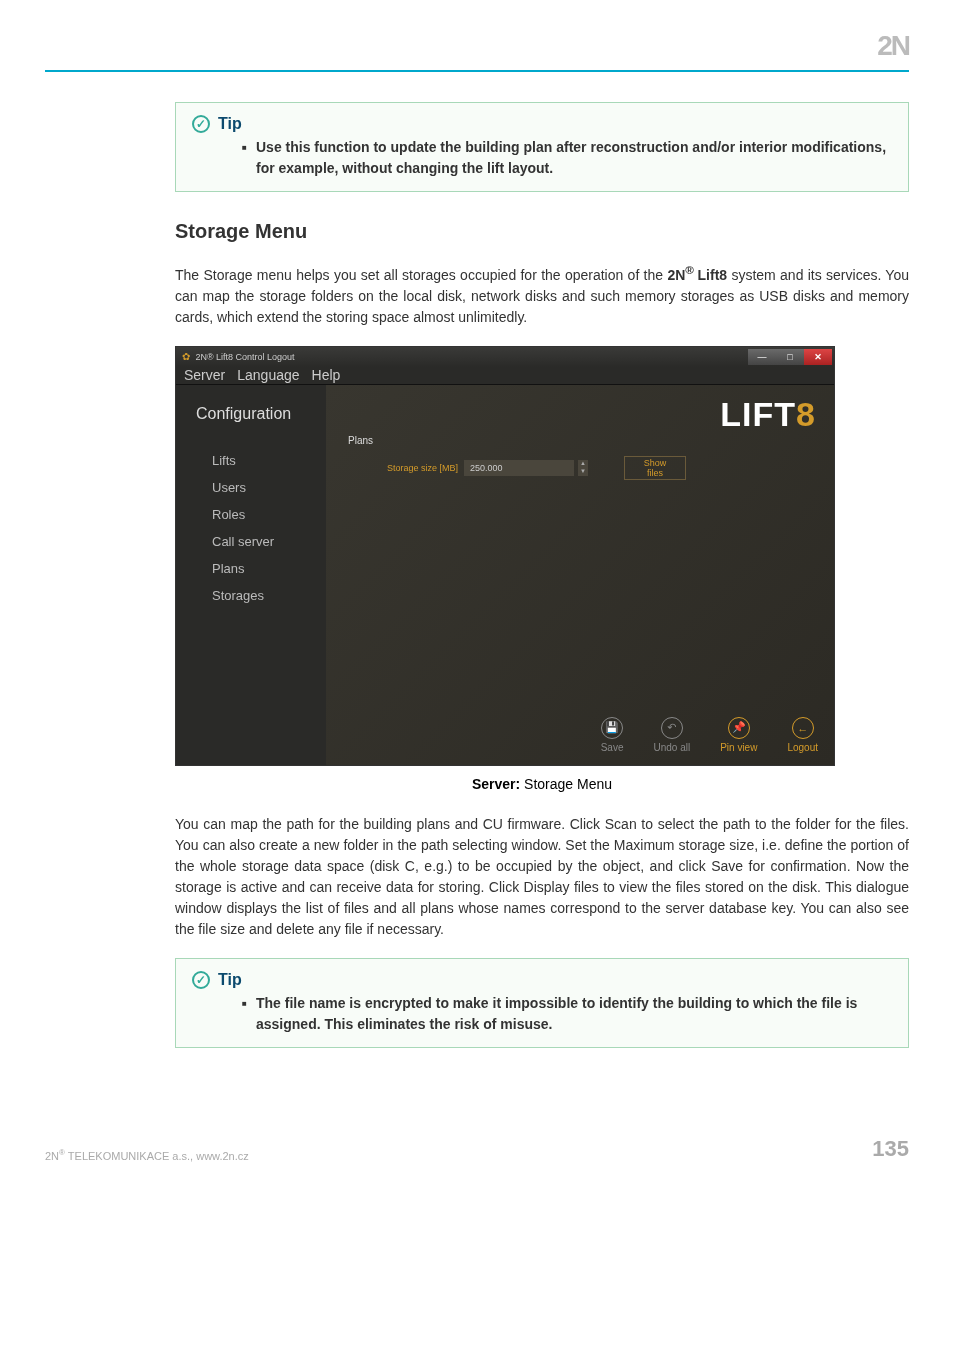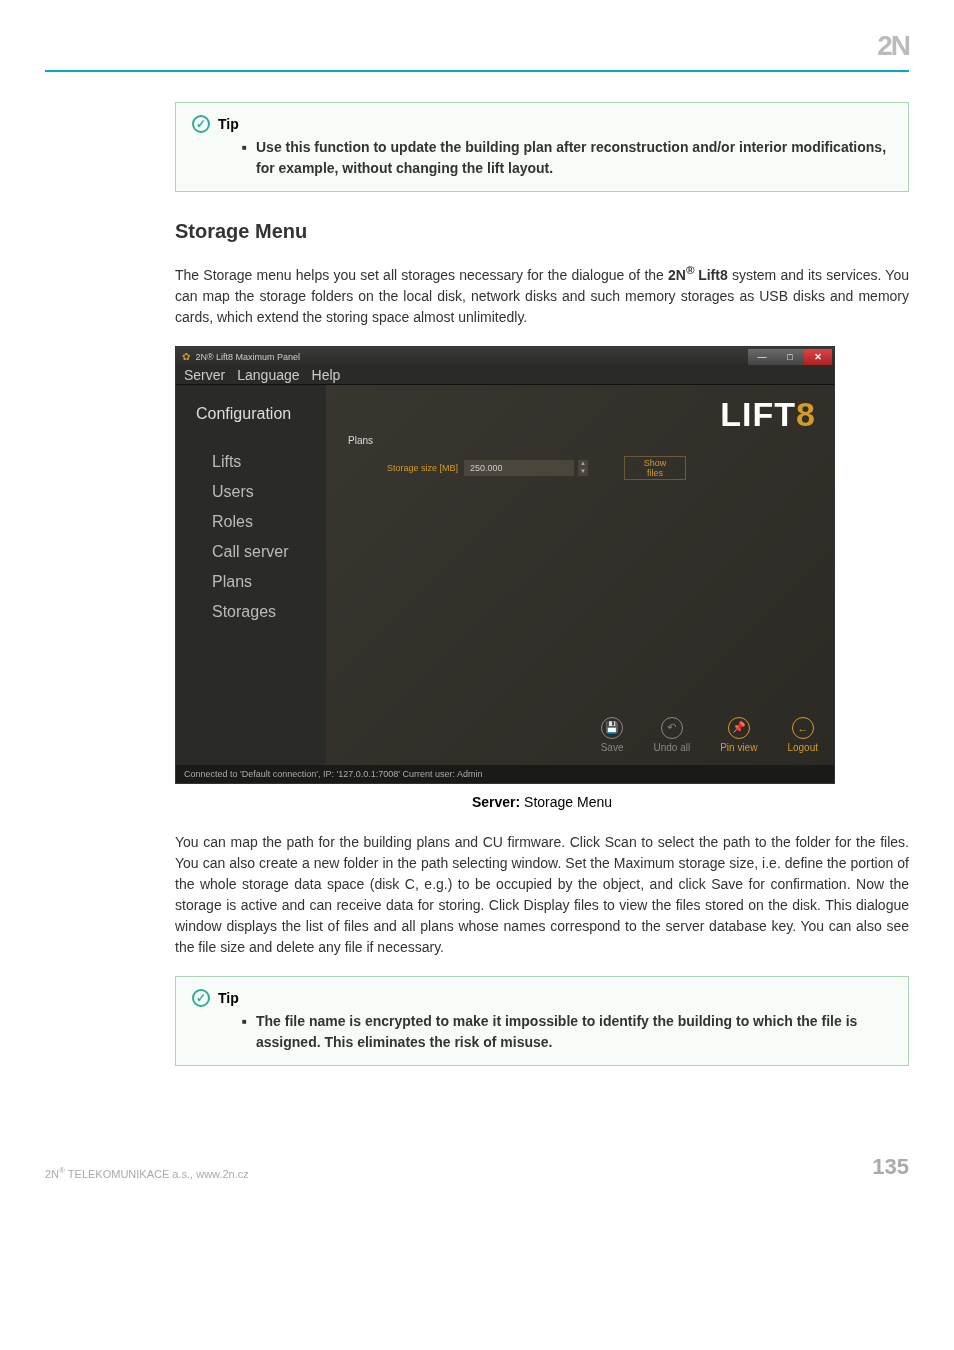--- a/index.html
+++ b/index.html
@@ -4,21 +4,21 @@
   <style>
     * { margin: 0; padding: 0; box-sizing: border-box; }
     body { font-family: Verdana, Arial, sans-serif; background: #fff; width: 954px; }
     .page { padding: 30px 45px 20px 45px; }
     .header-bar { border-bottom: 2px solid #00a8cc; padding-bottom: 8px; display: flex; justify-content: flex-end; }
     .logo-top { font-family: Arial, sans-serif; font-weight: bold; font-size: 28px; color: #bbb; letter-spacing: -2px; }
     .content { padding: 0 0 0 130px; margin-top: 30px; }
     .tip-box { border: 1px solid #a8d8b8; background: #f8fcf8; padding: 12px 16px; margin-bottom: 28px; }
     .tip-header { display: flex; align-items: center; gap: 8px; margin-bottom: 4px; }
     .tip-icon { width: 18px; height: 18px; border: 2px solid #3a9; border-radius: 50%; display: flex; align-items: center; justify-content: center; color: #3a9; font-size: 12px; font-weight: bold; }
-    .tip-label { font-weight: bold; font-size: 14px; color: #000000; }
+    .tip-label { font-weight: bold; font-size: 16px; color: #0c4a6e; }
     .tip-body { padding-left: 50px; }
     .tip-body ul { list-style: none; }
     .tip-body li { font-size: 14px; color: #333; line-height: 1.5; position: relative; padding-left: 14px; font-weight: bold; }
     .tip-body li::before { content: "■"; position: absolute; left: 0; font-size: 8px; top: 5px; }
     h2 { font-size: 20px; font-weight: bold; color: #333; margin: 28px 0 18px 0; }
     .body-text { font-size: 14px; color: #333; line-height: 1.5; text-align: justify; margin-bottom: 18px; }
     .bold { font-weight: bold; }
     .screenshot-wrap { margin: 0 0 10px 0; }
     .app-window { width: 660px; border: 1px solid #333; background: #2a2a28; position: relative; }
     .title-bar { height: 20px; background: linear-gradient(#3a3a38, #2a2a28); display: flex; align-items: center; justify-content: space-between; padding: 0 2px; font-size: 9px; color: #ccc; }
@@ -27,21 +27,21 @@
     .win-controls { display: flex; gap: 0; }
     .win-btn { width: 28px; height: 16px; font-size: 9px; display: flex; align-items: center; justify-content: center; color: #fff; }
     .win-min { background: linear-gradient(#6a6a6a, #444); }
     .win-max { background: linear-gradient(#6a6a6a, #444); }
     .win-close { background: linear-gradient(#d44, #a22); color: #fff; font-weight: bold; }
     .menu-bar { height: 18px; display: flex; gap: 12px; padding-left: 8px; align-items: center; font-size: 14px; color: #ccc; border-bottom: 1px solid #111; }
     .app-body { display: flex; height: 380px; }
     .sidebar { width: 150px; background: #2a2a28; padding: 20px 0 0 20px; }
     .sidebar-title { color: #ddd; font-size: 16px; font-weight: 300; margin-bottom: 24px; }
     .sidebar-items { padding-left: 16px; }
-    .sidebar-item { color: #bbb; font-size: 16px; padding: 6px 0; cursor: pointer; }
+    .sidebar-item { color: #bbb; font-size: 13px; padding: 6px 0; cursor: pointer; }
     .main-area { flex: 1; background: linear-gradient(135deg, #38362f, #2c2a24); position: relative; }
     .breadcrumb-top { color: #bbb; font-size: 16px; font-weight: 300; padding: 20px 0 0 10px; }
     .brand-logo { position: absolute; top: 10px; right: 18px; color: #fff; font-size: 34px; font-weight: bold; letter-spacing: 1px; }
     .content-panel { padding: 50px 0 0 22px; }
     .panel-label { color: #ddd; font-size: 10px; margin-bottom: 10px; }
     .form-row { display: flex; align-items: center; gap: 6px; margin-bottom: 6px; }
     .form-label { color: #d49b2a; font-size: 9px; width: 110px; text-align: right; }
     .form-input { background: #4a463c; border: none; color: #ccc; font-size: 9px; padding: 2px 6px; width: 110px; height: 16px; }
     .form-btn { background: transparent; border: 1px solid #6a5a3a; color: #d49b2a; font-size: 9px; padding: 1px 12px; cursor: pointer; width: 62px; }
     .spinner { display: flex; flex-direction: column; margin-left: -2px; }
@@ -76,29 +76,29 @@
       <div class="tip-body">
           <ul>
             <li>Use this function to update the building plan after reconstruction and/or interior modifications, for example, without changing the lift layout.</li>
           </ul>
         </div>
     </div>
 
     <h2>Storage Menu</h2>
 
     <p class="body-text">
-      <span>The Storage menu helps you set all storages necessary for the dialogue of the </span><span class="bold">2N</span><sup class="bold">® </sup><span class="bold">Lift8</span><span> system and its services. You can map the storage folders on the local disk, network disks and such memory storages as USB disks and memory cards, which extend the storing space almost unlimitedly.</span>
+      <span>The Storage menu helps you set all storages occupied for the operation of the </span><span class="bold">2N</span><sup class="bold">® </sup><span class="bold">Lift8</span><span> system and its services. You can map the storage folders on the local disk, network disks and such memory storages as USB disks and memory cards, which extend the storing space almost unlimitedly.</span>
     </p>
 
     <div class="screenshot-wrap">
       <div class="app-window">
         <div class="title-bar">
           <div class="title-left">
             <span class="title-gear">✿</span>
-            <span>2N® Lift8 Maximum Panel</span>
+            <span>2N® Lift8 Control Logout</span>
           </div>
           <div class="win-controls">
             <span class="win-btn win-min">—</span>
             <span class="win-btn win-max">□</span>
             <span class="win-btn win-close">✕</span>
           </div>
         </div>
         <div class="menu-bar">
           <span>Server</span>
           <span>Language</span>
@@ -146,21 +146,20 @@
                 <span class="action-icon orange">📌</span>
                 <span class="action-label orange">Pin view</span>
               </div>
               <div class="action-item">
                 <span class="action-icon orange">←</span>
                 <span class="action-label orange">Logout</span>
               </div>
             </div>
           </div>
         </div>
-        <div class="status-bar">Connected to 'Default connection', IP: '127.0.0.1:7008'  Current user: Admin</div>
       </div>
     </div>
 
     <p class="figure-caption">
       <span class="bold">Server:</span><span> Storage Menu</span>
     </p>
 
     <p class="body-text">You can map the path for the building plans and CU firmware. Click Scan to select the path to the folder for the files. You can also create a new folder in the path selecting window. Set the Maximum storage size, i.e. define the portion of the whole storage data space (disk C, e.g.) to be occupied by the object, and click Save for confirmation. Now the storage is active and can receive data for storing. Click Display files to view the files stored on the disk. This dialogue window displays the list of files and all plans whose names correspond to the server database key. You can also see the file size and delete any file if necessary.</p>
 
     <div class="tip-box">

